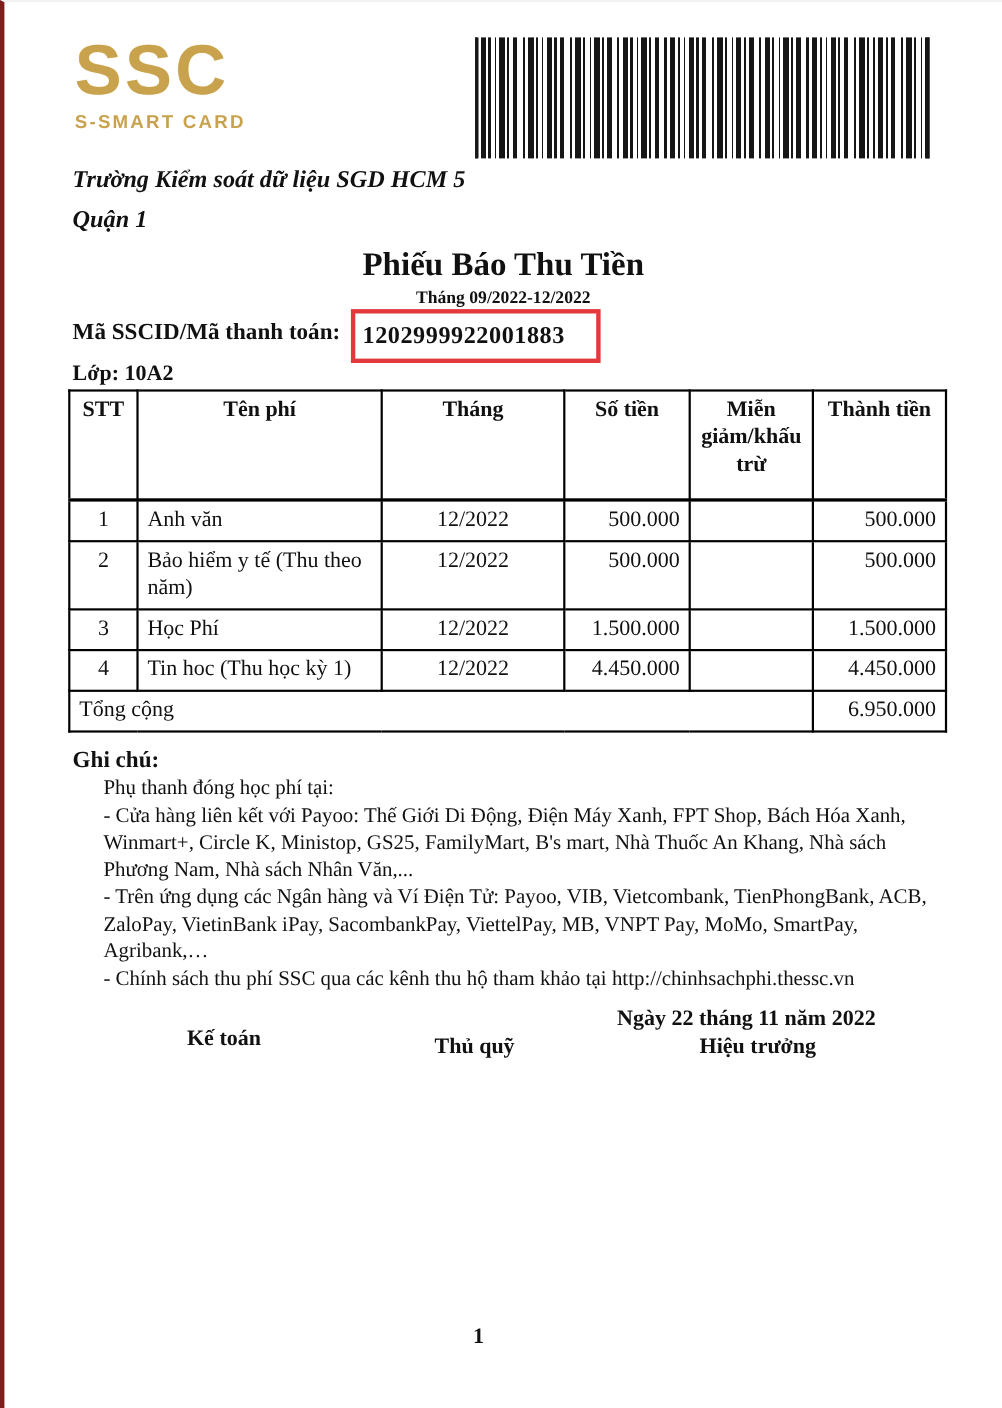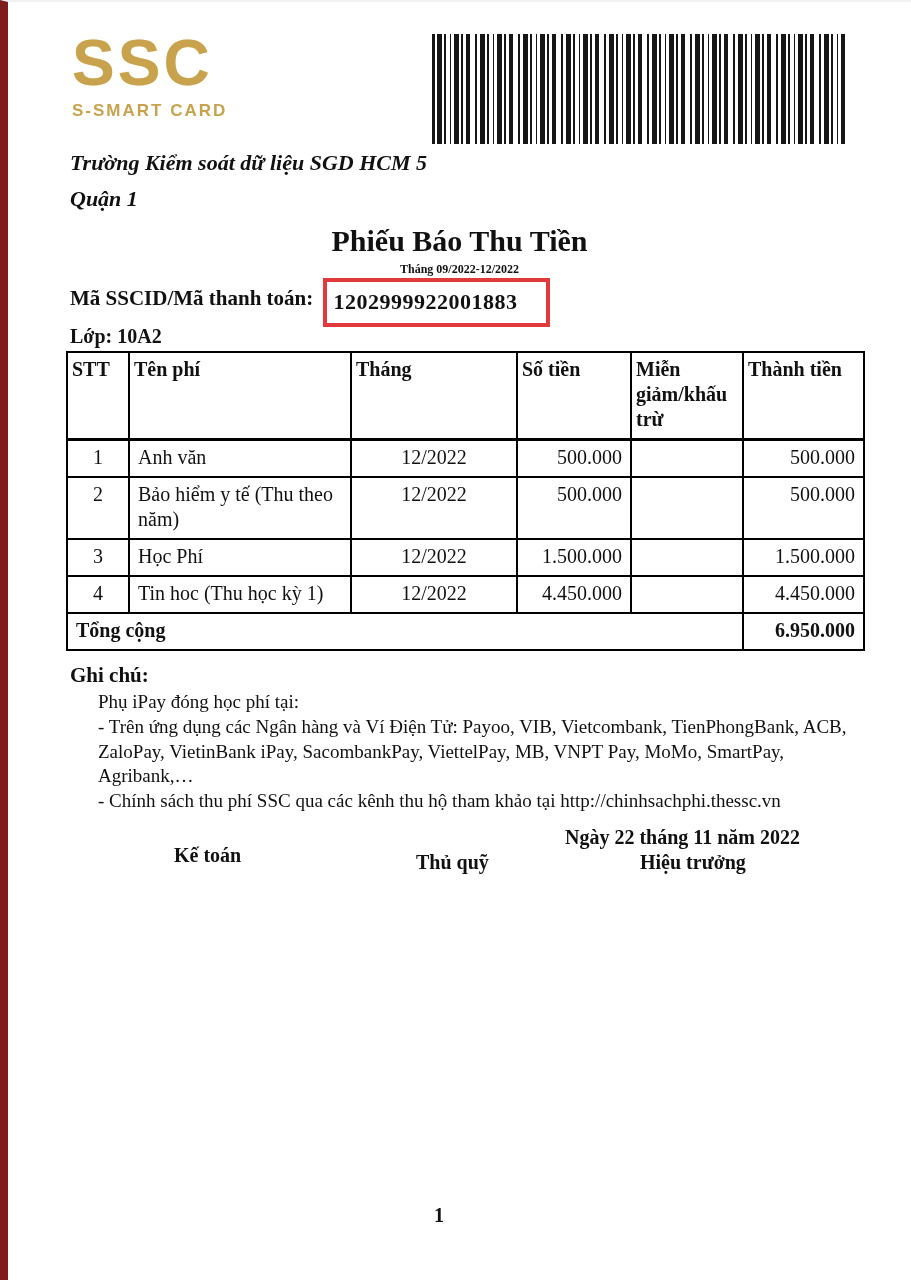--- a/index.html
+++ b/index.html
@@ -3,21 +3,21 @@
 <meta charset="utf-8">
 <style>
   * { margin:0; padding:0; box-sizing:border-box; }
   html,body { background:#fff; }
   .page {
     position:relative;
     width:911px; height:1280px;
     background:#fff;
     font-family:"Liberation Serif","DejaVu Serif",serif;
     color:#111;
-    border-left:8px solid #7f1d1d;
+    border-left:4px solid #7f1d1d;
     border-top:2px solid #f2f2f2;
     overflow:hidden;
   }
   
   .header-row { display:flex; justify-content:space-between; align-items:flex-start; padding:30px 66px 0 64px; }
   .logo-block { width:180px; }
   .logo-ssc {
     font-family:"Liberation Sans","DejaVu Sans",sans-serif;
     font-weight:800; font-size:64px; line-height:0.98;
     color:#c9a24e; letter-spacing:3px;
@@ -46,50 +46,50 @@
     background-repeat:no-repeat, no-repeat, repeat;
   }
   
   .school {
     margin:6px 0 0 62px; max-width:440px;
     font-weight:700; font-style:italic; font-size:22px; line-height:1.2;
   }
   .district { margin:10px 0 0 62px; font-weight:700; font-style:italic; font-size:22px; }
   
   .title { margin-top:12px; text-align:center; font-size:30px; font-weight:700; }
-  .period { margin-top:4px; text-align:center; font-size:12px; font-weight:700; }
+  .period { margin-top:4px; text-align:center; font-size:16px; font-weight:700; }
   
   .code-line { margin:4px 0 0 62px; font-size:21px; font-weight:700; line-height:34px; }
   .code-box {
     display:inline-block; border:4px solid #e23a3c;
     padding:3px 28px 4px 7px; margin:-6px 0 -10px 4px;
     vertical-align:middle;
   }
   .code-box span { font-size:22px; font-weight:700; letter-spacing:0.5px; }
   
   .class-line { display:flex; margin:8px 0 0 62px; width:793px; font-size:20px; font-weight:700; }
   .class-line .cl-left { flex:0 0 354px; }
   
   table { border-collapse:collapse; margin:3px 0 0 58px; width:797px; font-size:20px; table-layout:fixed; }
   th, td { border:2px solid #000; }
   thead tr { border-bottom:3px solid #000; }
-  th { font-weight:700; text-align:left; vertical-align:top; padding:4px 4px 6px; line-height:1.25; }
+  th { font-weight:700; text-align:center; vertical-align:top; padding:4px 4px 18px; line-height:1.25; }
   td { padding:4px 8px 6px; vertical-align:top; line-height:1.25; }
   .a-c { text-align:center; } .a-l { text-align:left; } .a-r { text-align:right; }
   thead th { height:82px; }
-  tfoot td { font-weight:700; }
+  tfoot td { font-weight:400; }
   
   .notes-heading { margin:12px 0 2px 62px; font-size:21px; font-weight:700; }
   .notes-body { margin-left:90px; width:768px; font-size:19px; }
   .notes-body p { margin:1px 0; line-height:1.28; }
   
   .footer { position:relative; height:72px; margin-top:10px; font-size:20px; font-weight:700; }
   .date  { position:absolute; left:557px; top:2px; white-space:nowrap; }
   .sig-1 { position:absolute; left:166px; top:20px; }
-  .sig-2 { position:absolute; left:408px; top:27px; }
+  .sig-2 { position:absolute; left:391px; top:27px; }
   .sig-3 { position:absolute; left:632px; top:27px; }
   
   .pagenum { position:absolute; top:1202px; left:0; width:862px; text-align:center; font-size:20px; font-weight:700; }
 </style>
 </head>
 <body>
 
 <div class="page">
 
   <div class="header-row">
@@ -173,21 +173,22 @@
     <tfoot>
       <tr>
         <td colspan="5" class="a-l">Tổng cộng</td>
         <td class="a-r">6.950.000</td>
       </tr>
     </tfoot>
   </table>
 
   <div class="notes-heading">Ghi chú:</div>
   <div class="notes-body">
-      <p>Phụ iPay đóng học phí tại:</p>
+      <p>Phụ thanh đóng học phí tại:</p>
+      <p>- Cửa hàng liên kết với Payoo: Thế Giới Di Động, Điện Máy Xanh, FPT Shop, Bách Hóa Xanh, Winmart+, Circle K, Ministop, GS25, FamilyMart, B's mart, Nhà Thuốc An Khang, Nhà sách Phương Nam, Nhà sách Nhân Văn,...</p>
       <p>- Trên ứng dụng các Ngân hàng và Ví Điện Tử: Payoo, VIB, Vietcombank, TienPhongBank, ACB, ZaloPay, VietinBank iPay, SacombankPay, ViettelPay, MB, VNPT Pay, MoMo, SmartPay, Agribank,…</p>
       <p>- Chính sách thu phí SSC qua các kênh thu hộ tham khảo tại http://chinhsachphi.thessc.vn</p>
     </div>
 
   <div class="footer">
     <div class="date">Ngày 22 tháng 11 năm 2022</div>
     <div class="sig-1">Kế toán</div>
     <div class="sig-2">Thủ quỹ</div>
     <div class="sig-3">Hiệu trưởng</div>
   </div>

